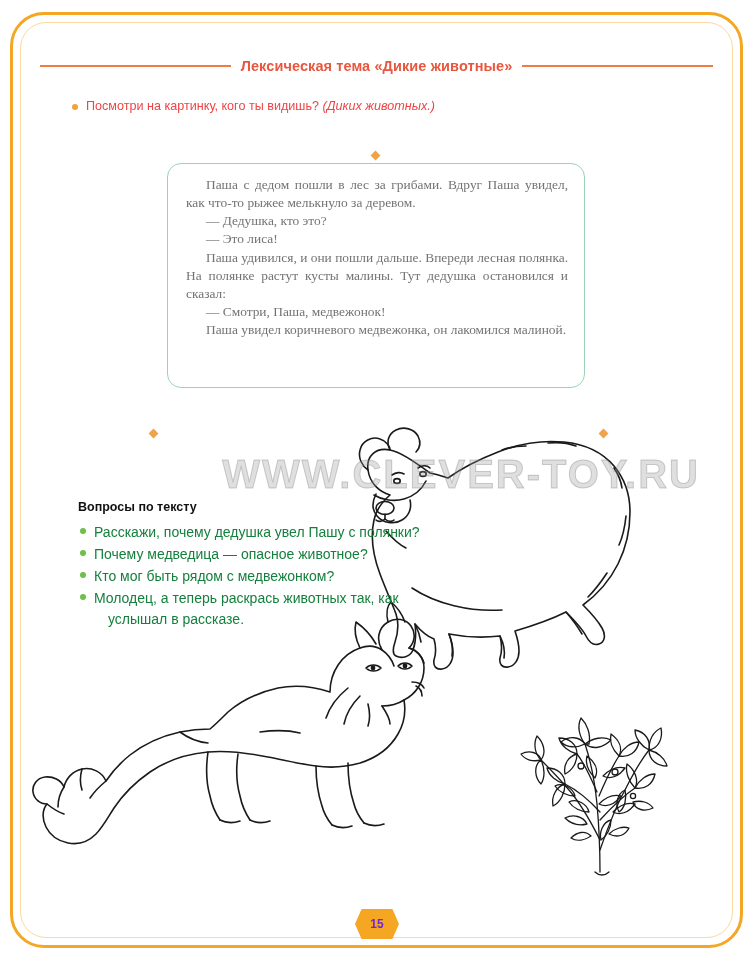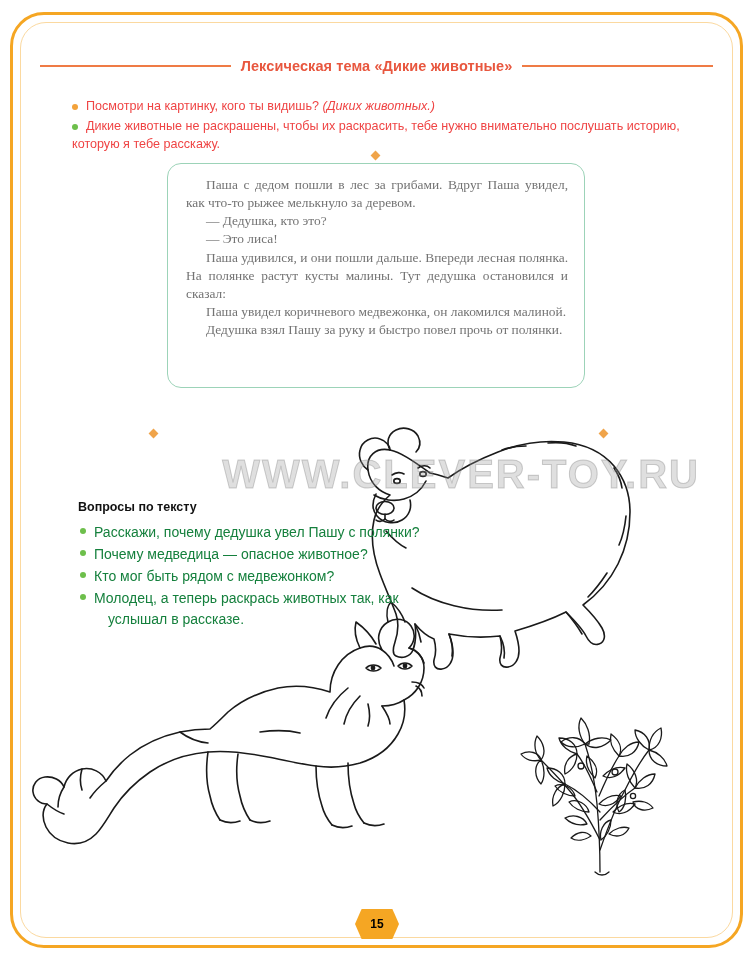--- a/index.html
+++ b/index.html
@@ -176,21 +176,21 @@
     left: 355px; top: 909px;
     width: 44px; height: 30px;
   }
   .pagenum .hex {
     width: 44px; height: 30px;
     background: #f5a623;
     clip-path: polygon(15% 0%, 85% 0%, 100% 50%, 85% 100%, 15% 100%, 0% 50%);
     display: flex;
     align-items: center;
     justify-content: center;
-    color: #000000;
+    color: #6d28d9;
     font-size: 12px;
     font-weight: bold;
   }
 
   
   .art { position: absolute; }
   .art svg { display: block; }
   .art path, .art line, .art polyline, .art ellipse, .art circle { vector-effect: non-scaling-stroke; }
 
   .bear { left: 352px; top: 398px; }
@@ -209,39 +209,34 @@
     <div class="rule"></div>
     <div class="title">Лексическая тема «Дикие животные»</div>
     <div class="rule"></div>
   </div>
 
   <div class="intro">
     <div class="bullet-row">
       <span class="dot orange"></span>
       <span>Посмотри на картинку, кого ты видишь? </span><span class="it">(Диких животных.)</span>
     </div>
-    <div class="bullet-row">
-      <span class="dot"></span>
-      <span>Дикие животные не раскрашены, чтобы их раскрасить, тебе нужно внимательно послушать историю,</span>
-      <div class="cont">которую я тебе расскажу.</div>
-    </div>
   </div>
 
   <div class="diamond d1"></div>
   <div class="diamond d2"></div>
   <div class="diamond d3"></div>
 
   <div class="story-box"></div>
   <div class="story-text">
     <p>Паша с дедом пошли в лес за грибами. Вдруг Паша увидел, как что-то рыжее мелькнуло за деревом.</p>
     <p class="dialog">— Дедушка, кто это?</p>
     <p class="dialog">— Это лиса!</p>
     <p>Паша удивился, и они пошли дальше. Впереди лесная полянка. На полянке растут кусты малины. Тут дедушка остановился и сказал:</p>
+    <p class="dialog">— Смотри, Паша, медвежонок!</p>
     <p>Паша увидел коричневого медвежонка, он лакомился малиной.</p>
-    <p>Дедушка взял Пашу за руку и быстро повел прочь от полянки.</p>
   </div>
 
   <div class="art bear">
     <svg width="340" height="290" viewBox="0 0 340 290" fill="none" stroke="#1a1a1a" stroke-width="1.6" stroke-linecap="round" stroke-linejoin="round">
 
       <path d="M78 75 C60 62 48 54 38 52 C24 49 14 58 16 72 C18 86 28 94 38 97
                C30 104 24 112 22 122 C18 140 22 160 28 176 C34 192 40 205 44 216
                C47 225 46 235 43 244 C41 250 40 256 44 258 C50 261 58 259 61 252
                C64 244 64 234 63 226 C68 232 74 238 82 241 C84 248 84 256 82 262
                C81 268 84 272 90 271 C97 270 101 263 101 255 C101 248 99 241 97 236

